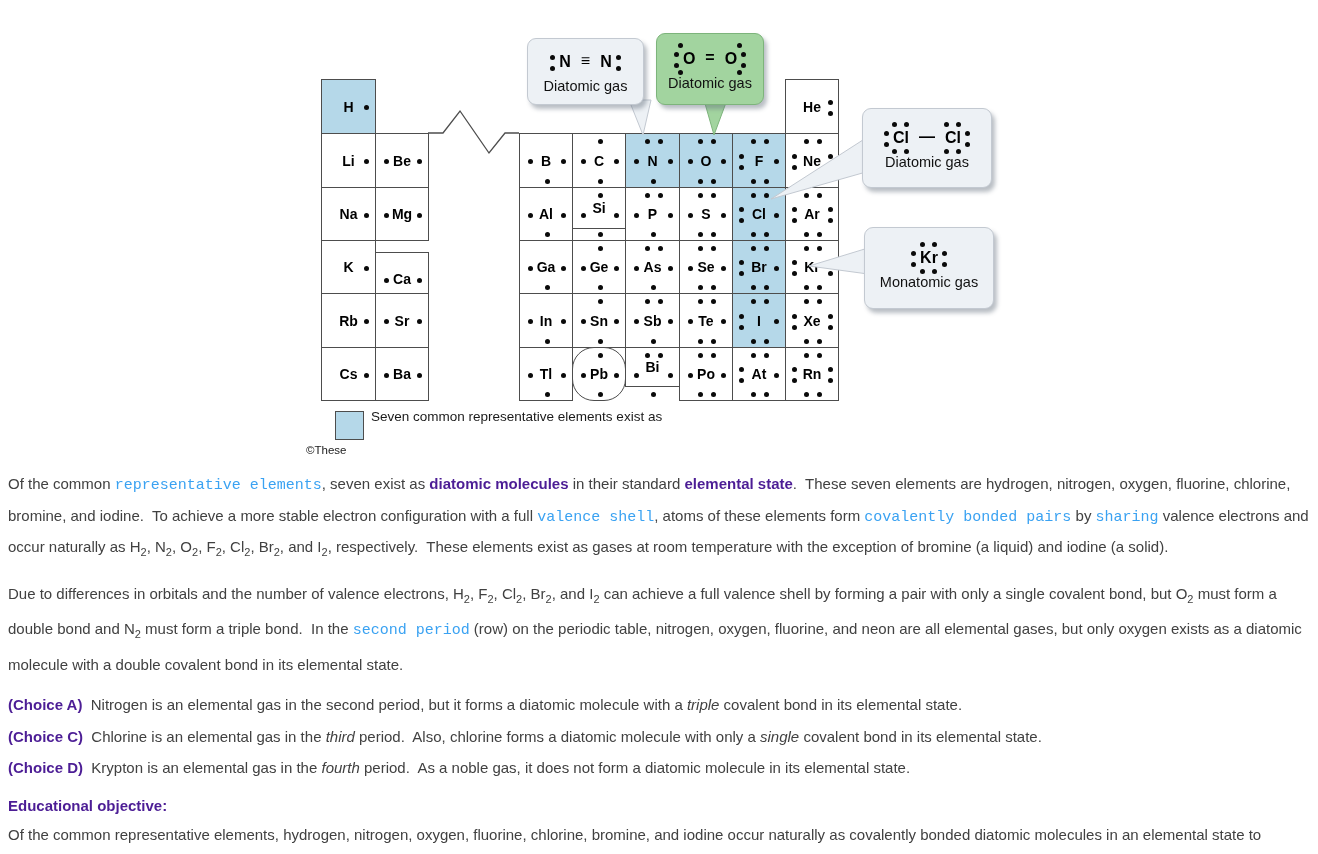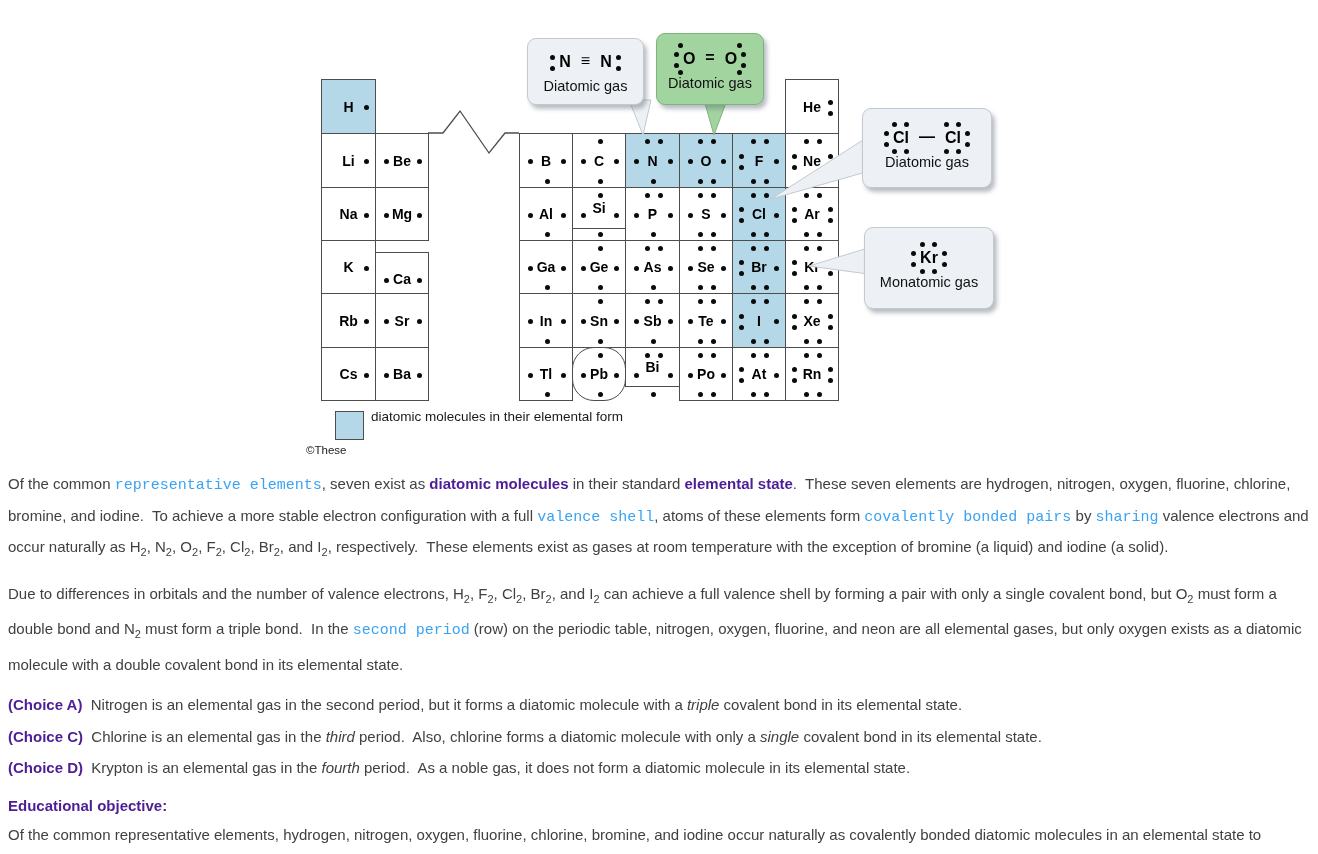--- a/index.html
+++ b/index.html
@@ -394,19 +394,19 @@
     </div>
     <div class="callout" style="left:864px;top:227px;width:128px;height:80px">
       <div class="lewis">
           <span class="atom">Kr<span class="cdot" style="left: 50%; margin-left: -9px; top: -1px;"></span><span class="cdot" style="left: 50%; margin-left: 3px; top: -1px;"></span><span class="cdot" style="left: 50%; margin-left: -9px; bottom: -1px;"></span><span class="cdot" style="left: 50%; margin-left: 3px; bottom: -1px;"></span><span class="cdot" style="left: 1px; top: 8px;"></span><span class="cdot" style="left: 1px; top: 19px;"></span><span class="cdot" style="right: 1px; top: 8px;"></span><span class="cdot" style="right: 1px; top: 19px;"></span></span>
         </div>
       <div class="clabel">Monatomic gas</div>
     </div>
 
     <div id="legend-swatch"></div>
     <div id="legend-text">
-      <div>diatomic molecules in their elemental form</div>
+      <div>Seven common representative elements exist as</div>
     </div>
     <div id="copyright">©These</div>
   </div>
 
   <div id="body-text"><p class="blk">Of the common <span class="link">representative elements</span>, seven exist as <b>diatomic molecules</b> in their standard <b>elemental state</b>.  These seven elements are hydrogen, nitrogen, oxygen, fluorine, chlorine, bromine, and iodine.  To achieve a more stable electron configuration with a full <span class="link">valence shell</span>, atoms of these elements form <span class="link">covalently bonded pairs</span> by <span class="link">sharing</span> valence electrons and occur naturally as H<sub>2</sub>, N<sub>2</sub>, O<sub>2</sub>, F<sub>2</sub>, Cl<sub>2</sub>, Br<sub>2</sub>, and I<sub>2</sub>, respectively.  These elements exist as gases at room temperature with the exception of bromine (a liquid) and iodine (a solid).</p><p class="blk">Due to differences in orbitals and the number of valence electrons, H<sub>2</sub>, F<sub>2</sub>, Cl<sub>2</sub>, Br<sub>2</sub>, and I<sub>2</sub> can achieve a full valence shell by forming a pair with only a single covalent bond, but O<sub>2</sub> must form a double bond and N<sub>2</sub> must form a triple bond.  In the <span class="link">second period</span> (row) on the periodic table, nitrogen, oxygen, fluorine, and neon are all elemental gases, but only oxygen exists as a diatomic molecule with a double covalent bond in its elemental state.</p><p class="choice"><b>(Choice A)</b>  Nitrogen is an elemental gas in the second period, but it forms a diatomic molecule with a <i>triple</i> covalent bond in its elemental state.</p><p class="choice"><b>(Choice C)</b>  Chlorine is an elemental gas in the <i>third</i> period.  Also, chlorine forms a diatomic molecule with only a <i>single</i> covalent bond in its elemental state.</p><p class="choice"><b>(Choice D)</b>  Krypton is an elemental gas in the <i>fourth</i> period.  As a noble gas, it does not form a diatomic molecule in its elemental state.</p><p class="edu-head"><b>Educational objective:</b></p><p class="blk last">Of the common representative elements, hydrogen, nitrogen, oxygen, fluorine, chlorine, bromine, and iodine occur naturally as covalently bonded diatomic molecules in an elemental state to achieve a full valence shell.  Each of these elements exists as a gas at room temperature except for bromine (a liquid) and iodine (a solid).</p></div>
 </div>
 
 </body></html>

